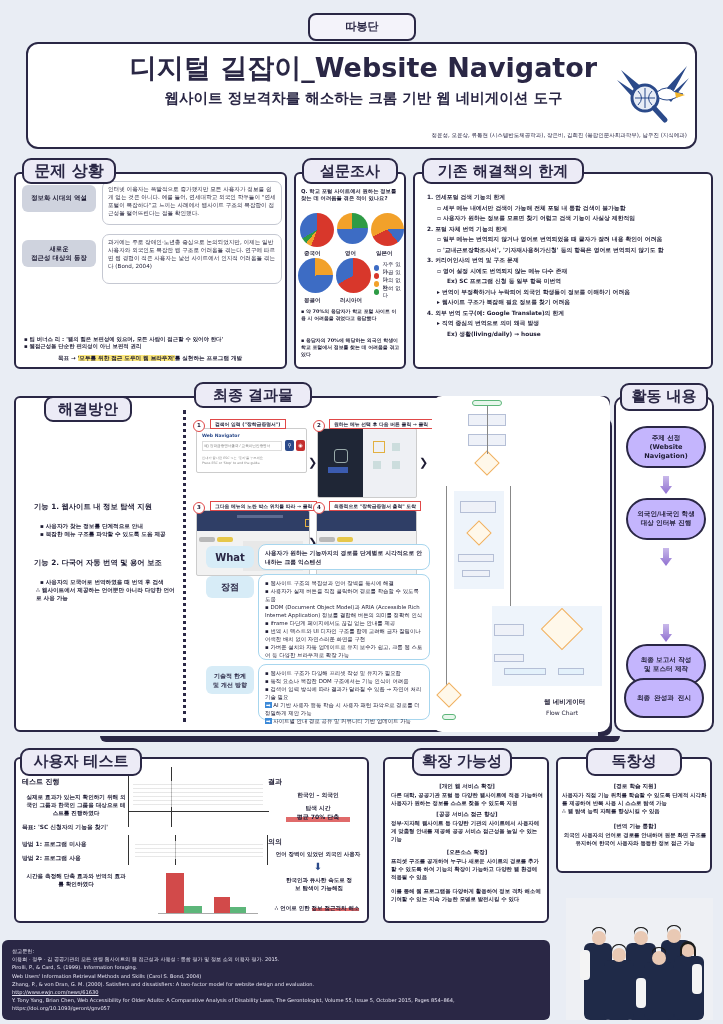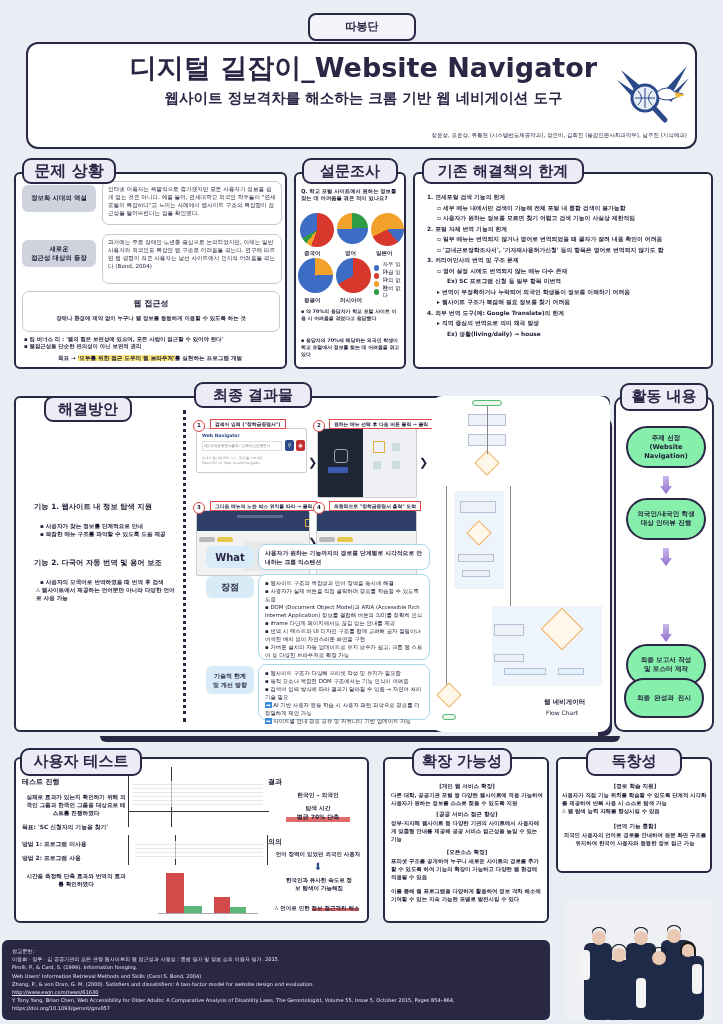--- a/index.html
+++ b/index.html
@@ -49,21 +49,21 @@
   .kv-box { position:absolute; border:1.5px solid #a7d6ee; border-radius:8px; padding:4px 6px; font-size:5.4px; line-height:8px; background:#fff; }
 
   
   #flow { left: 432px; top: 396px; width: 178px; height: 336px; background:#fff; border-radius: 10px; }
   .fc-node { position:absolute; background:#eef1f8; border:0.8px solid #b5bfd6; font-size:3px; text-align:center; }
   .fc-diam { position:absolute; width:18px; height:18px; transform:rotate(45deg); border:0.9px solid #f0b060; background:#fff8ea; }
   .fc-line { position:absolute; background:#888; }
 
   
   #activity { left: 614px; top: 396px; width: 100px; height: 336px; border-radius: 10px; }
-  .act-node { position:absolute; left:10px; width:80px; height:42px; border:2.5px solid #2a2745; border-radius:22px; background:#86efac; font-size:6.6px; font-weight:bold; text-align:center; display:flex; align-items:center; justify-content:center; line-height:9px; }
+  .act-node { position:absolute; left:10px; width:80px; height:42px; border:2.5px solid #2a2745; border-radius:22px; background:#c4b5fd; font-size:6.6px; font-weight:bold; text-align:center; display:flex; align-items:center; justify-content:center; line-height:9px; }
   .act-arrow { position:absolute; left:44px; width:12px; height:18px; background:linear-gradient(#c9b9ea,#8f6fd0); clip-path:polygon(25% 0,75% 0,75% 55%,100% 55%,50% 100%,0 55%,25% 55%); }
   #ut { left: 14px; top: 757px; width: 355px; height: 166px; }
   #expand { left: 383px; top: 757px; width: 166px; height: 166px; }
   #original { left: 556px; top: 757px; width: 156px; height: 116px; }
   .sec-h { font-size:5.6px; font-weight:bold; text-align:center; }
   .sec-p { font-size:5.4px; line-height:8px; font-weight:bold; }
 
   #refs { left: 2px; top: 940px; width: 548px; height: 80px; background:#2a2745; border-radius:6px; color:#e8e6f4; padding:7px 10px; font-size:5.1px; line-height: 8.2px; }
   #photo { left: 566px; top: 898px; width: 147px; height: 122px; background:#f2f3f6; overflow:hidden; }
 </style>
@@ -85,24 +85,20 @@
   </svg>
 </div>
 <div class="tabtitle" id="team-tab">따봉단</div>
 
 <div class="panel" id="problem">
   <div class="p-label" style="left:6px;top:11px;width:74px;height:27px;">정보화 시대의 역설</div>
   <div class="p-text" style="left:86px;top:7px;width:180px;height:44px;">인터넷 이용자는 폭발적으로 증가했지만 모든 사용자가 정보를 쉽게 얻는 것은 아니다. 예를 들어, 연세대학교 외국인 학우들이 "연세포털이 복잡하다"고 느끼는 사례에서 웹사이트 구조의 복잡함이 접근성을 떨어뜨린다는 점을 확인했다.</div>
   <div class="p-label" style="left:6px;top:66px;width:74px;height:27px;white-space:pre-line;">새로운
 접근성 대상의 등장</div>
   <div class="p-text" style="left:86px;top:60px;width:180px;height:50px;">과거에는 주로 장애인·노년층 중심으로 논의되었지만, 이제는 일반 사용자와 외국인도 복잡한 웹 구조로 어려움을 겪는다. 연구에 따르면 웹 경험이 적은 사용자는 낯선 사이트에서 인지적 어려움을 겪는다 (Bond, 2004)</div>
-  <div id="web-access">
-    <div class="b" style="font-size:8px;margin-top:6px;">웹 접근성</div>
-    <div class="b" style="font-size:5.4px;margin-top:6px;">장애나 환경에 제약 없이 누구나 웹 정보를 동등하게 이용할 수 있도록 하는 것</div>
-  </div>
   <div class="abs b tiny" style="left:8px;top:161px;">▪ <span>팀 버너스 리 : '웹의 힘은 보편성에 있으며, 모든 사람이 접근할 수 있어야 한다'</span></div>
   <div class="abs b tiny" style="left:8px;top:168px;">▪ <span>웹접근성을 단순한 편의성이 아닌 보편적 권리</span></div>
   <div class="abs b" style="left:0;width:268px;top:181px;text-align:center;font-size:5.6px;"><span>목표 → </span><span style="background:#fbe77a;">'모두를 위한 접근 도우미 웹 브라우저'</span><span>를 실현하는 프로그램 개발</span></div>
 </div>
 <div class="tabtitle" style="left:22px;top:158px;width:94px;height:26px;font-size:16px;">문제 상황</div>
 
 <div class="panel" id="survey">
   <div class="abs b" style="left:5px;top:14px;width:100px;font-size:5.3px;line-height:7px;">Q. 학교 포털 사이트에서 원하는 정보를 찾는 데 어려움을 겪은 적이 있나요?</div>
   <div class="pie" style="left:4px;top:39px;width:34px;height:34px;background:conic-gradient(#d8372b 0 55.6%,#f2a12a 0 61%,#2e9b45 0 66.7%,#3d6cc4 0 100%);"></div>
   <div class="pie" style="left:41px;top:39px;width:31px;height:31px;background:conic-gradient(#2e9b45 0 25%,#3d6cc4 0 75%,#f2a12a 0 100%);"></div>

